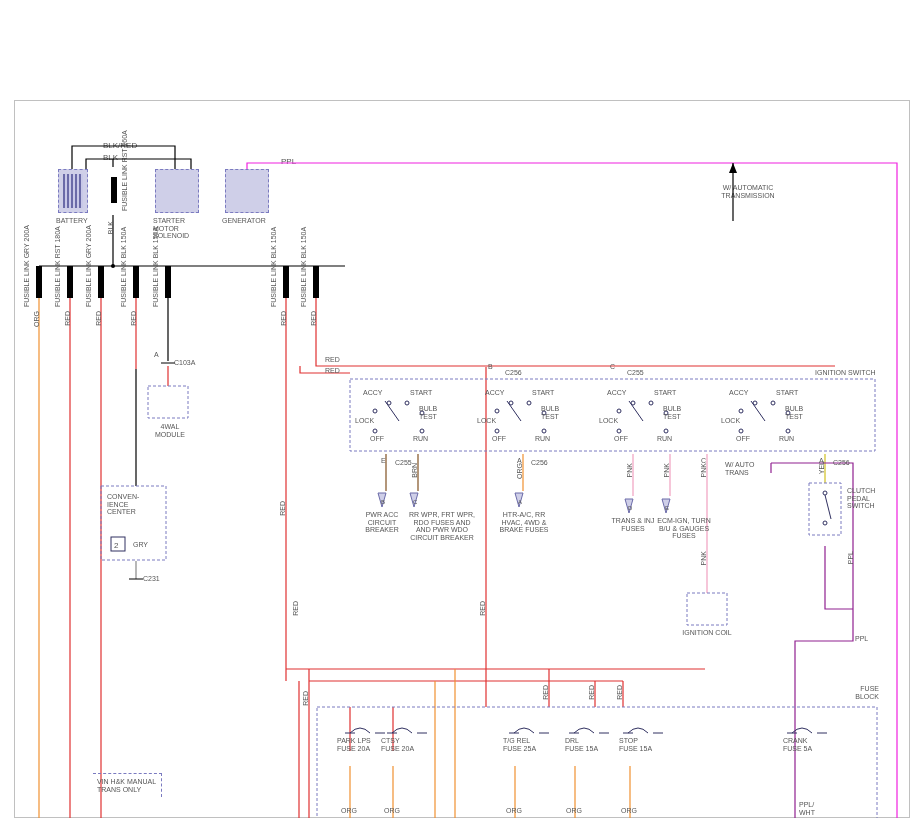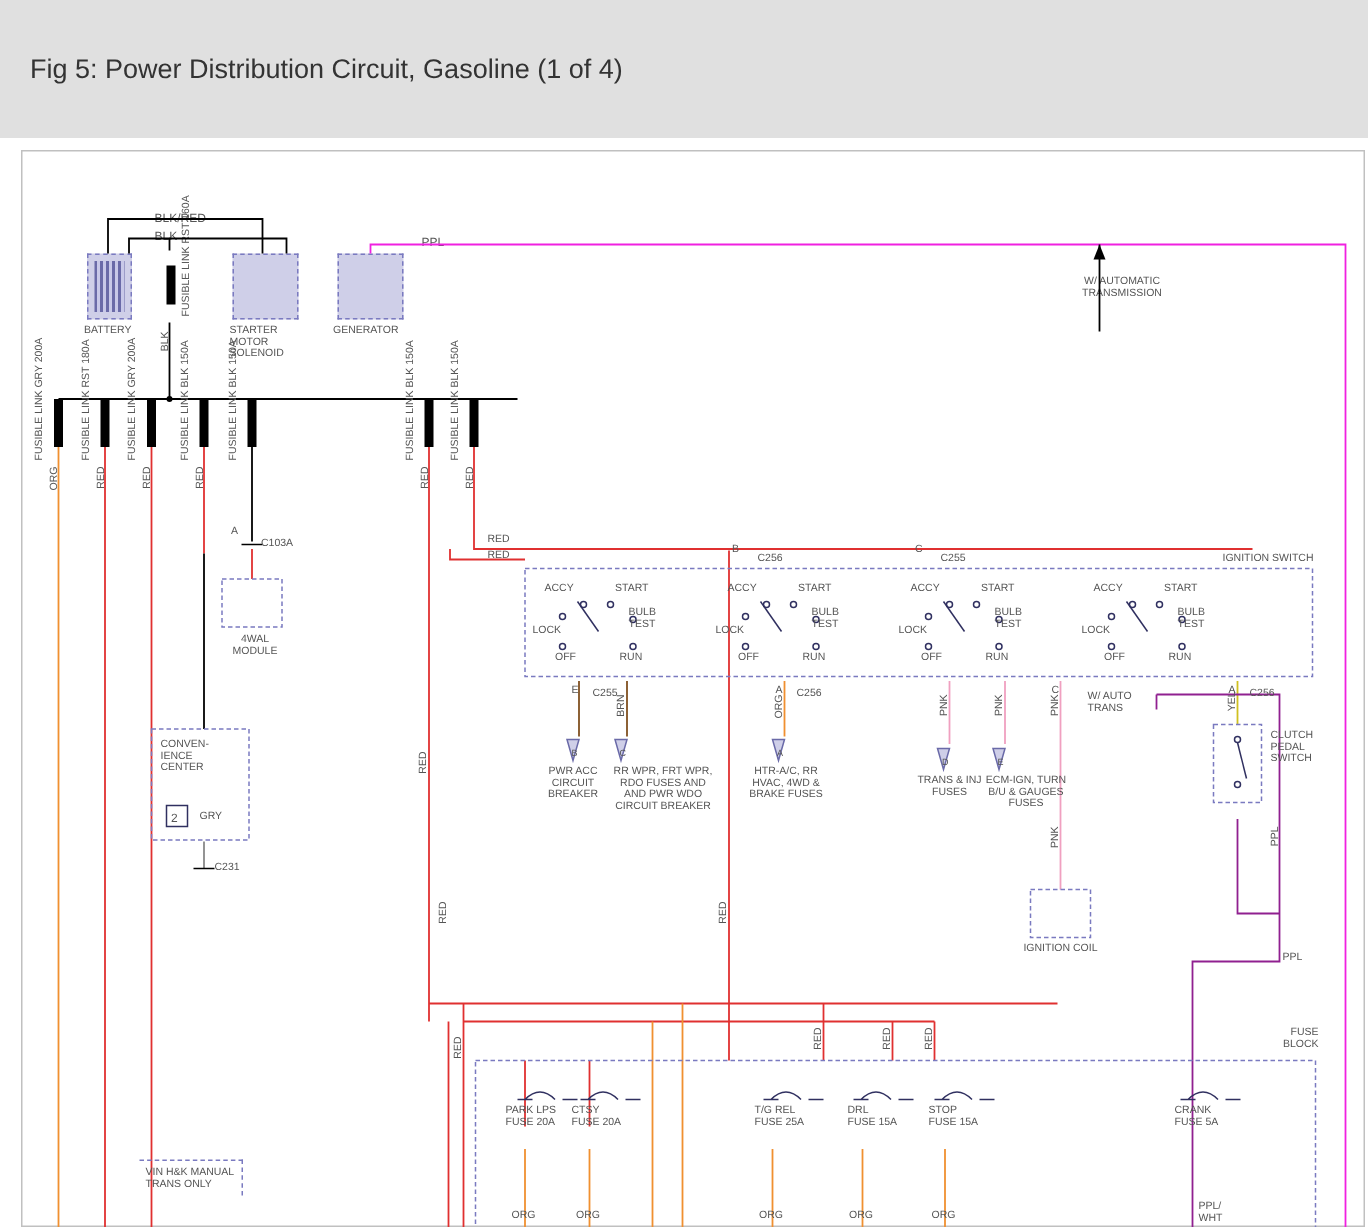--- a/index.html
+++ b/index.html
@@ -27,23 +27,20 @@
   .tri { stroke:#6a6aa8; stroke-width:1; fill:#cfcfe8; }
   .dot { fill:#000; }
   .txt-c { text-align:center; }
   .switchpt { stroke:#303060; stroke-width:1; fill:#fff; }
 </style>
 </head>
 <body>
 
 <div class="page">
 
-  <div class="title-bar">
-    <div class="title">Fig 5: Power Distribution Circuit, Gasoline (1 of 4)</div>
-  </div>
 
   <div class="diagram-area">
 
     <div class="abs tiny8" style="left:88px; top:40px;">BLK/RED</div>
     <div class="abs tiny8" style="left:88px; top:52px;">BLK</div>
     <div class="abs tiny8" style="left:266px; top:56px;">PPL</div>
     <div class="abs tiny txt-c" style="left:683px; top:83px; width:100px;">W/ AUTOMATIC TRANSMISSION</div>
 
     <div class="abs box" style="left:43px; top:68px; width:28px; height:42px;">
       <div class="hatch abs" style="left:4px; top:4px; right:4px; bottom:4px;"></div>

